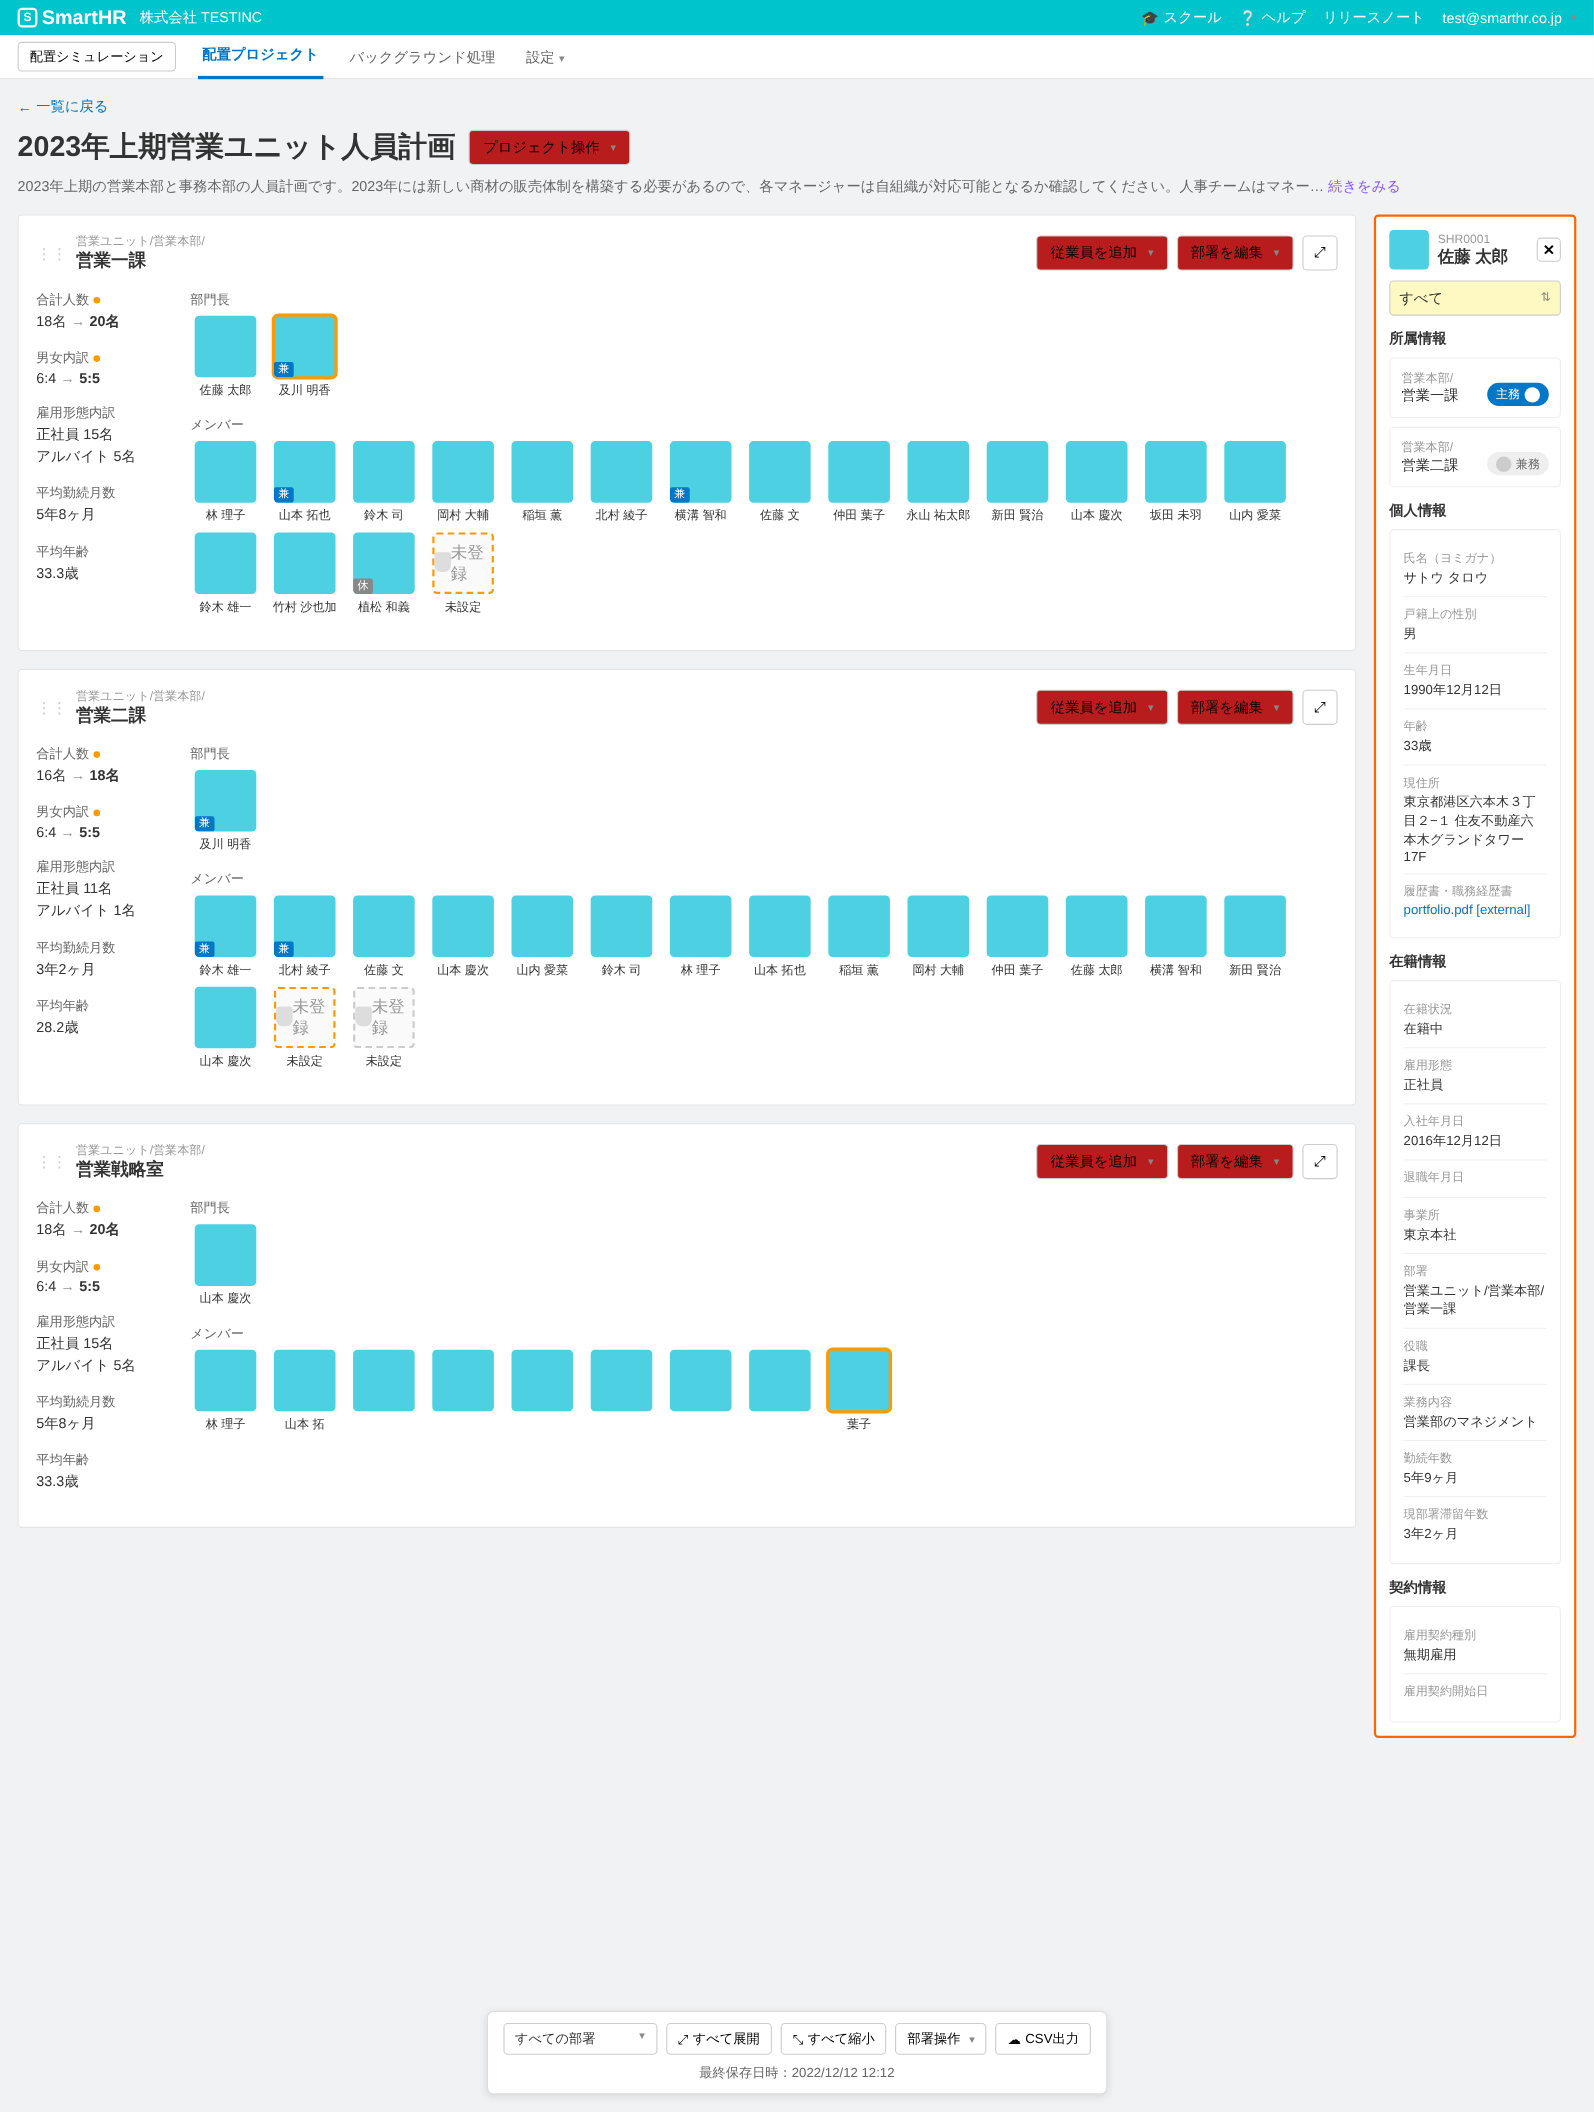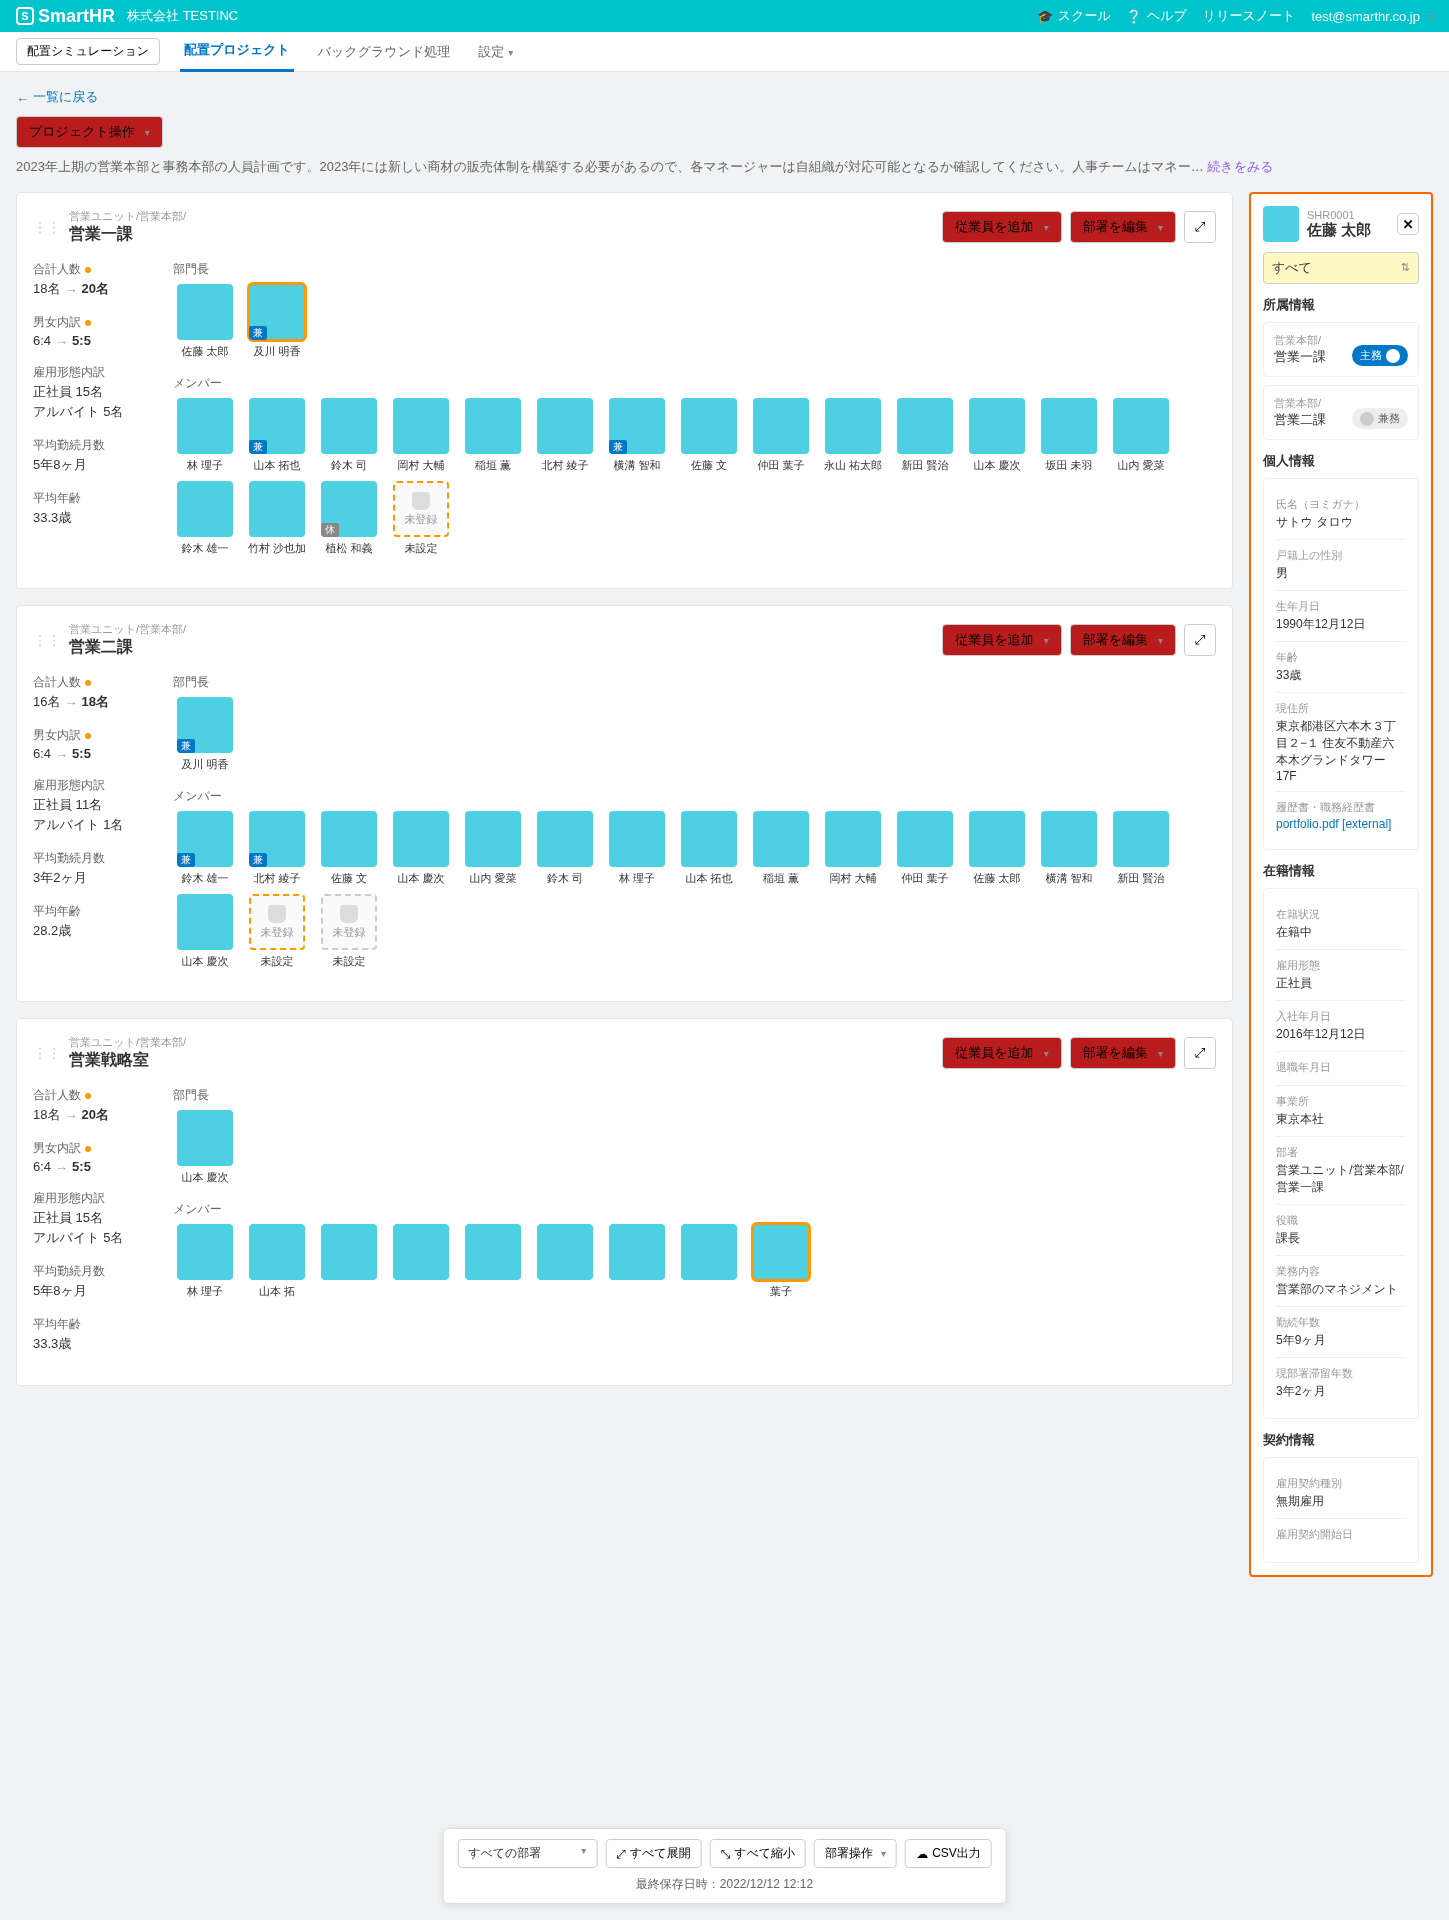--- a/index.html
+++ b/index.html
@@ -40,21 +40,21 @@
 .stat-line { font-size: 13px; margin-top: 2px; }
 .people-col { flex: 1; }
 .section-label { font-size: 12px; color: #666; margin-bottom: 6px; }
 .people-row { display: flex; flex-wrap: wrap; gap: 8px; margin-bottom: 16px; }
 .person { width: 64px; display: flex; flex-direction: column; align-items: center; cursor: pointer; position: relative; }
 .avatar { width: 56px; height: 56px; border-radius: 4px; background: #4dd0e1; display: flex; align-items: center; justify-content: center; overflow: hidden; position: relative; font-size: 11px; color: #fff; }
 .avatar.selected { outline: 3px solid #ff9900; outline-offset: -1px; }
 .badge { position: absolute; bottom: 0; left: 0; background: #0077c7; color: #fff; font-size: 10px; padding: 1px 4px; border-radius: 2px; line-height: 1.2; }
 .badge.gray { background: #888; }
 .person-name { font-size: 11px; margin-top: 4px; text-align: center; white-space: nowrap; }
-.unassigned { width: 56px; height: 56px; border: 2px dashed #ccc; border-radius: 4px; background: #fafafa; display: flex; flex-direction: column; align-items: center; justify-content: center; font-size: 11px; color: #999; }
+.unassigned { width: 56px; height: 56px; border: 2px dashed #ccc; border-radius: 4px; background: #fafafa; display: flex; flex-direction: row; align-items: center; justify-content: center; font-size: 15px; color: #999; }
 .unassigned.orange-border { border-color: #ff9900; }
 .lock-ic { width: 18px; height: 18px; background: #ddd; border-radius: 3px 3px 6px 6px; margin-bottom: 2px; }
 .side-panel { width: 184px; flex-shrink: 0; background: #fff; border: 2px solid #ff6600; border-radius: 4px; padding: 12px; align-self: flex-start; }
 .sp-head { display: flex; align-items: center; gap: 8px; margin-bottom: 10px; }
 .sp-avatar { width: 36px; height: 36px; border-radius: 4px; background: #4dd0e1; }
 .sp-close { margin-left: auto; border: 1px solid #ccc; background: #fff; width: 22px; height: 22px; border-radius: 4px; font-weight: 700; cursor: pointer; }
 .sp-id { font-size: 11px; color: #999; }
 .sp-name { font-size: 15px; font-weight: 600; }
 .sp-select { width: 100%; border: 1px solid #ccc; border-radius: 4px; padding: 6px 8px; font-size: 13px; background: #fef9c3; margin-bottom: 12px; display: flex; justify-content: space-between; cursor: pointer; }
 .sp-section-title { font-weight: 600; font-size: 13px; margin: 12px 0 8px; }
@@ -107,20 +107,21 @@
   <span class="nav-item">バックグラウンド処理</span>
   <span class="nav-item caret">設定</span>
 </div>
 
 <div class="page">
   <span class="back-link">
       <span>←</span>
       <span>一覧に戻る</span>
     </span>
   <div class="title-row">
+    <h1 class="page-title">2023年上期営業ユニット人員計画</h1>
     <button class="op-btn caret">プロジェクト操作</button>
   </div>
   <p class="desc"><span>2023年上期の営業本部と事務本部の人員計画です。2023年には新しい商材の販売体制を構築する必要があるので、各マネージャーは自組織が対応可能となるか確認してください。人事チームはマネー…</span> <span class="more-link">続きをみる</span></p>
 
   <div class="main-wrap">
     <div class="left-col" id="dept-container">
         <div class="dept-card">
     <div class="dept-head">
       <span class="drag-handle">⋮⋮</span>
       <div>

